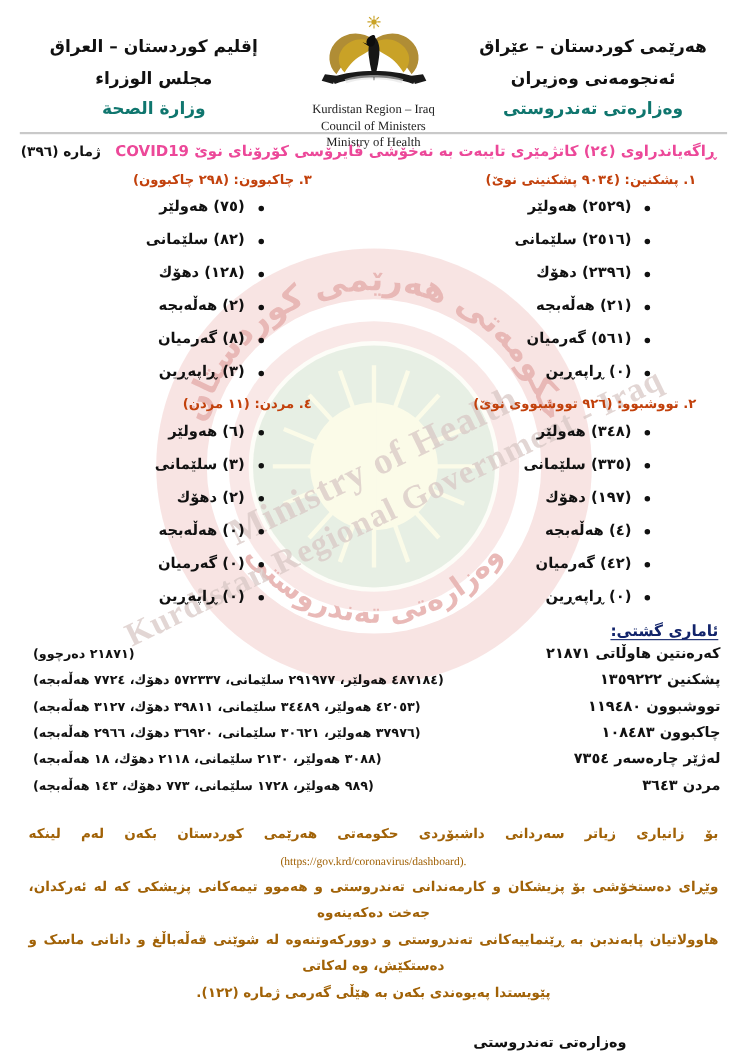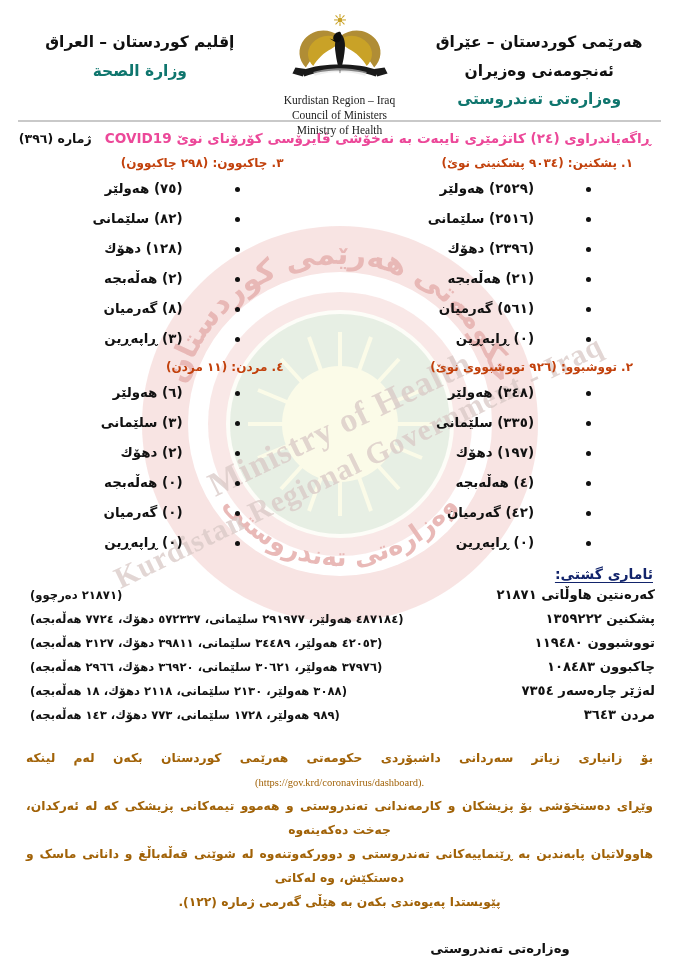--- a/index.html
+++ b/index.html
@@ -176,21 +176,20 @@
     display:flex;
     align-items:center;
     direction:rtl;
     font-size:13.4px;
     font-weight:600;
     color:#111;
     line-height:1.0;
     height:30px;
     padding-right:64px;
     white-space:nowrap;
-    gap:40px;
   }
   .col.left ul.city-list li{padding-right:100px;}
   .bullet{
     width:5px;height:5px;
     border-radius:50%;
     background:#111;
     flex:0 0 auto;
     margin-left:12px;
   }
   .li-txt{display:inline-block;}
@@ -374,20 +373,21 @@
         </svg>
         <div class="emblem-cap">
           <div>Kurdistan Region – Iraq</div>
           <div>Council of Ministers</div>
           <div>Ministry of Health</div>
         </div>
       </div>
 
       <div class="hdr-col ar">
         <div>إقليم كوردستان – العراق</div>
+        <div>مجلس الوزراء</div>
         <div class="red">وزارة الصحة</div>
       </div>
 
     </div>
 
     <div class="rule"></div>
 
     <div class="titlebar">
       <div class="title-main">ڕاگەیاندراوی (٢٤) کاتژمێری تایبەت بە نەخۆشی ڤایرۆسی کۆرۆنای نوێ COVID19</div>
       <div class="title-num">ژماره (٣٩٦)</div>

